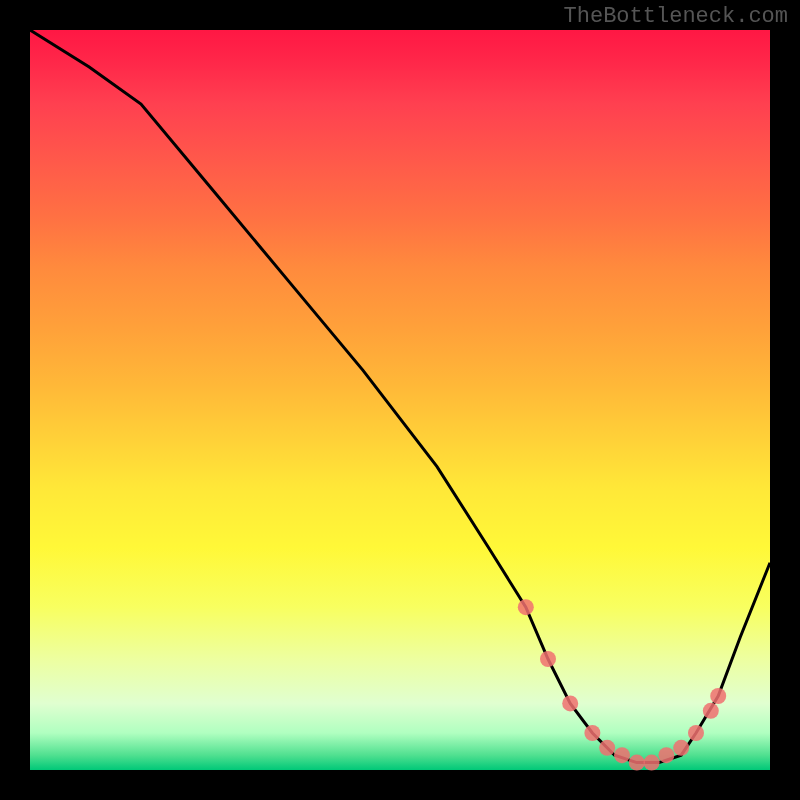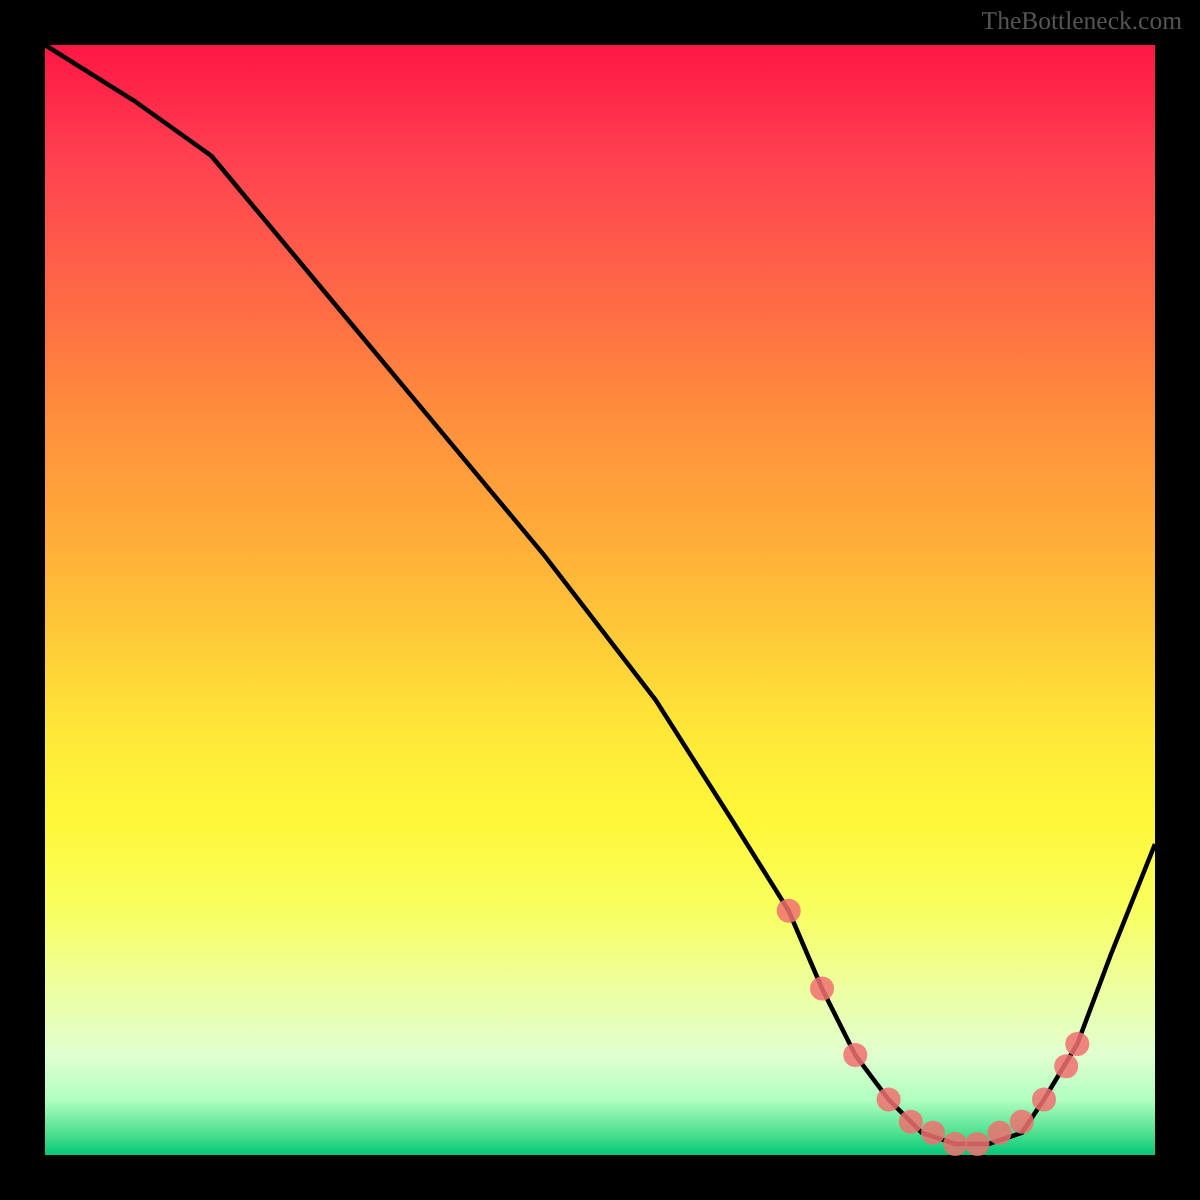--- a/index.html
+++ b/index.html
@@ -9,22 +9,22 @@
     height: 800px;
     background: #000;
     font-family: Arial, sans-serif;
     position: relative;
   }
   .watermark {
     position: absolute;
     top: 4px;
     right: 12px;
     color: #555;
-    font-size: 17px;
-    font-family: Liberation Serif, serif;
+    font-size: 22px;
+    font-family: Liberation Mono, monospace;
     z-index: 10;
   }
   .plot-area {
     position: absolute;
     left: 30px;
     top: 30px;
     width: 740px;
     height: 740px;
     background: linear-gradient(to bottom,
       #ff1744 0%,

